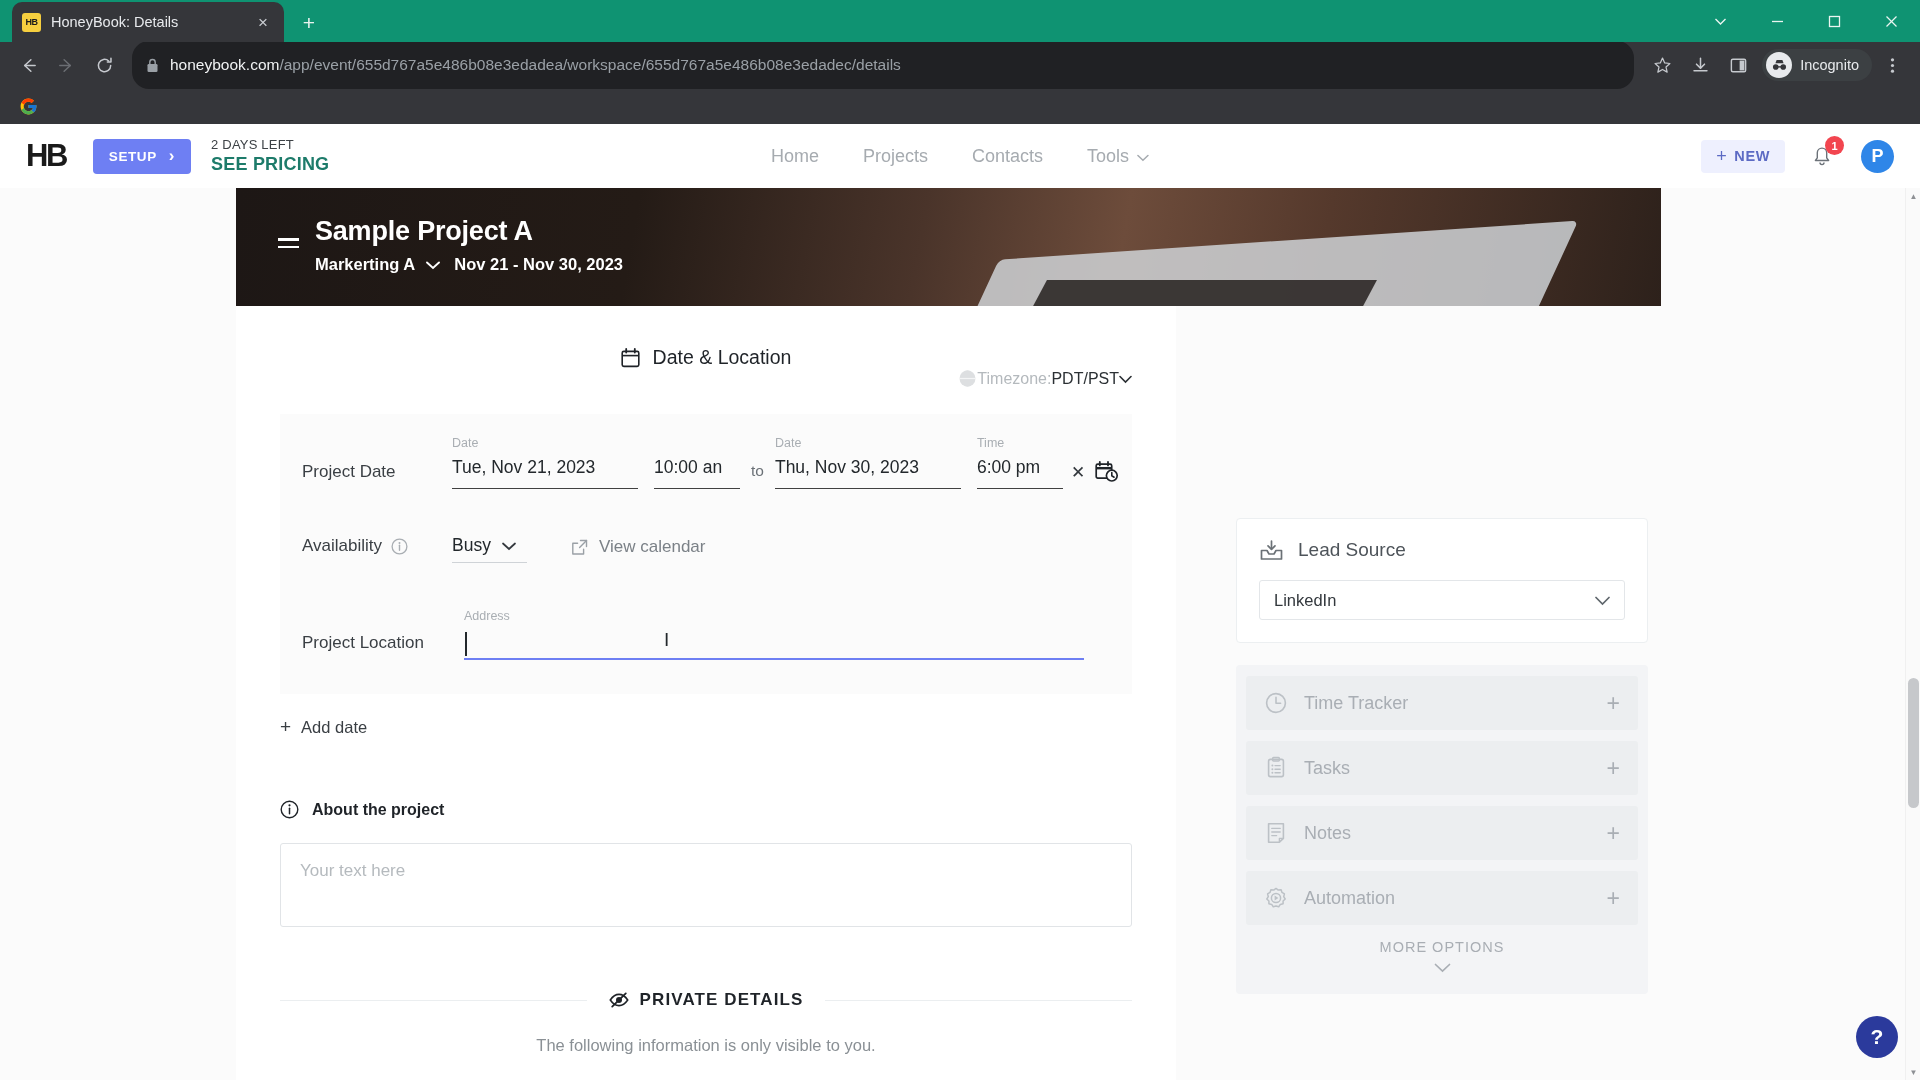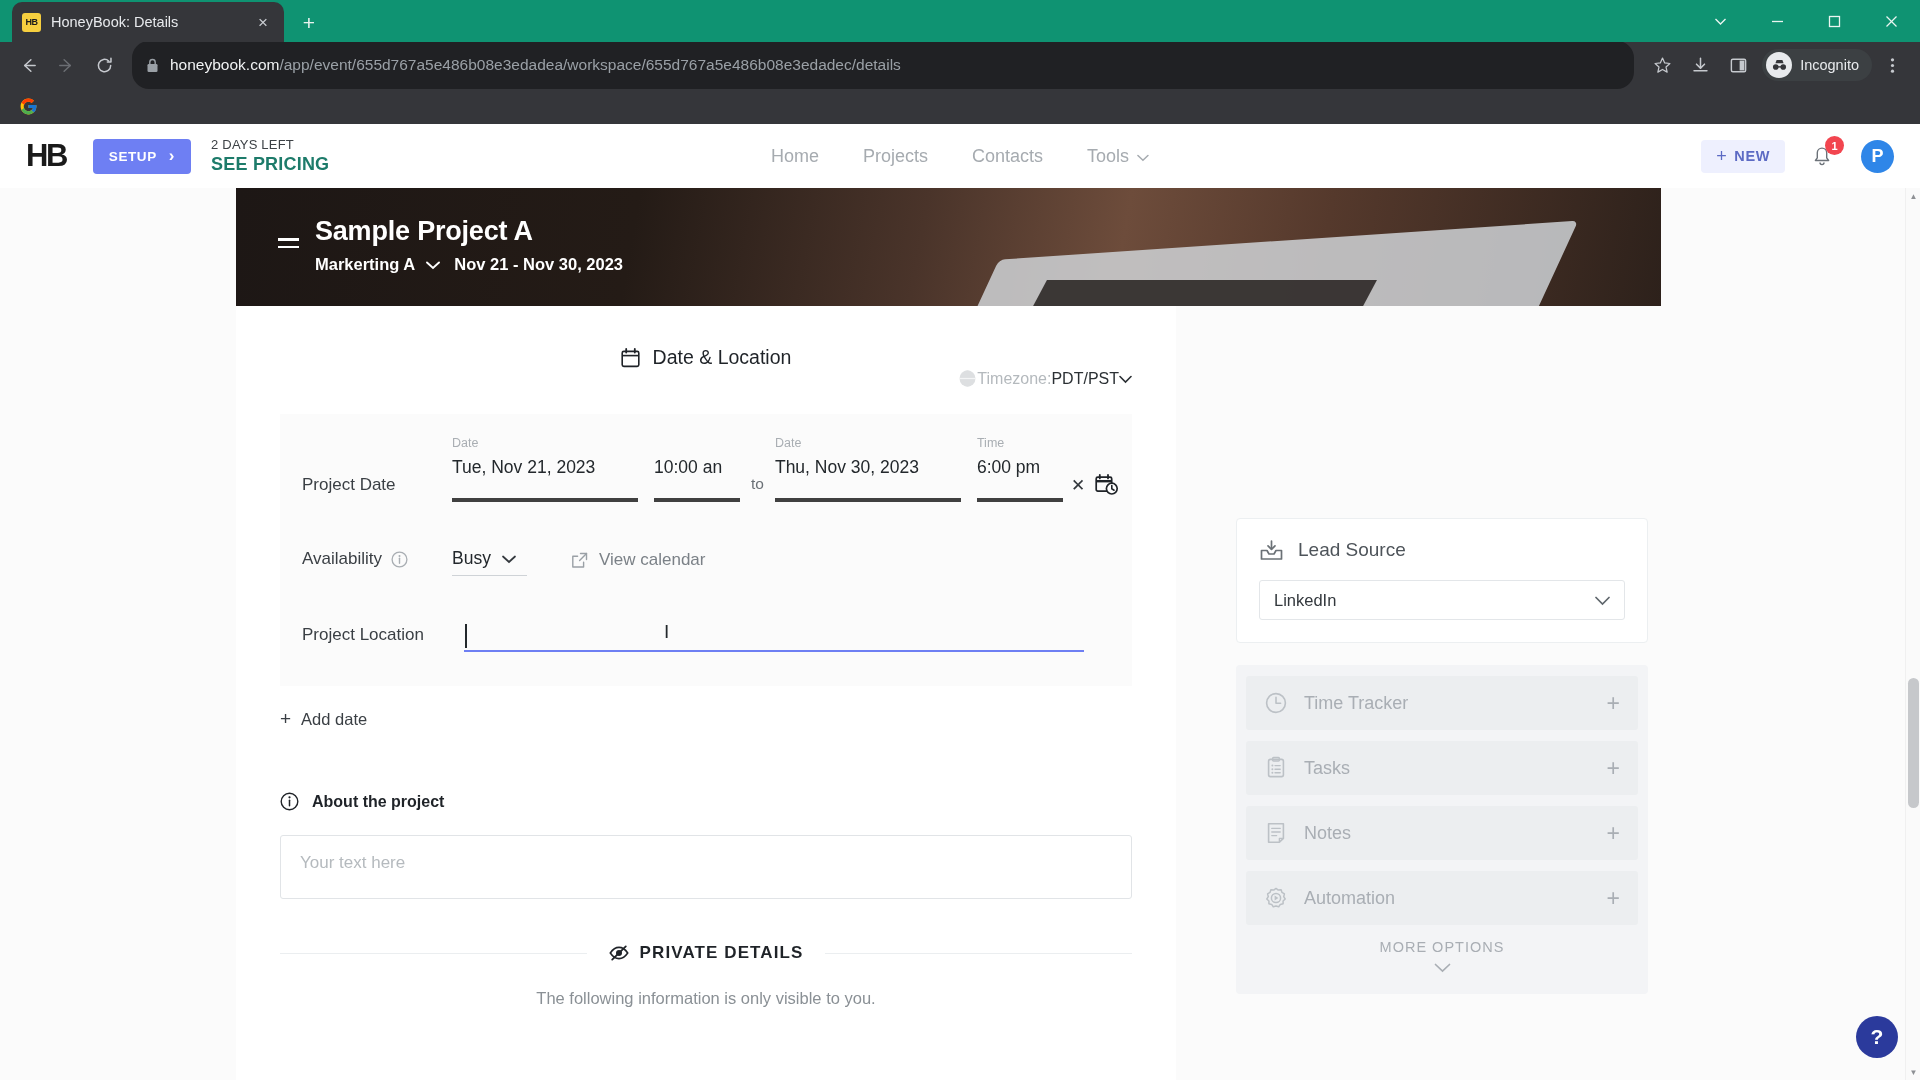--- a/index.html
+++ b/index.html
@@ -195,22 +195,22 @@
     margin: 26px 44px 0 44px; background: #fbfbfb; padding: 22px 0 34px 0;
   }
   .row { display: flex; align-items: flex-end; padding: 0 22px; }
   .row-label {
     width: 150px; flex: 0 0 150px; font-size: 17px; color: #3a3f44;
     padding-bottom: 7px; display: flex; align-items: center; gap: 9px;
   }
   .fld { display: flex; flex-direction: column; }
   .fld-cap { font-size: 12.5px; color: #a9aeb3; margin-bottom: 7px; }
   .fld-in {
-    font-size: 17.5px; color: #23282c; border-bottom: 4px solid #404040;
-    padding-bottom: 20px; white-space: nowrap; overflow: hidden;
+    font-size: 17.5px; color: #23282c; border-bottom: 1px solid #404040;
+    padding-bottom: 10px; white-space: nowrap; overflow: hidden;
   }
   .w-date { width: 186px; }
   .w-time { width: 86px; }
   .to-word { font-size: 15.5px; color: #6a7076; padding: 0 11px 9px 11px; }
   .row-gap { height: 46px; }
   .dd {
     display: inline-flex; align-items: center; gap: 11px;
     border-bottom: 1px solid #cfd3d7; padding-bottom: 6px;
     font-size: 17.5px; color: #23282c; min-width: 75px;
   }
@@ -232,25 +232,25 @@
   }
   .add-date {
     margin: 22px 0 0 44px; display: inline-flex; align-items: center;
     gap: 10px; font-size: 16.5px; color: #3a3f44;
   }
   .about-head {
     margin: 62px 0 0 44px; display: flex; align-items: center; gap: 13px;
     font-size: 16px; color: #1f2328; font-weight: bold;
   }
   .about-box {
-    margin: 24px 44px 0 44px; height: 64px; border: 1px solid #e1e4e7;
+    margin: 24px 44px 0 44px; height: 84px; border: 1px solid #e1e4e7;
     border-radius: 3px; padding: 17px 19px; font-size: 17px; color: #b5babe;
   }
   .divider-row {
-    margin-top: 44px; display: flex; align-items: center; padding: 0 44px;
+    margin-top: 63px; display: flex; align-items: center; padding: 0 44px;
   }
   .dv-line { flex: 1 1 auto; height: 1px; background: #ebeef0; }
   .dv-mid {
     display: flex; align-items: center; gap: 11px; padding: 0 22px;
     font-size: 17px; font-weight: bold; letter-spacing: 1.1px; color: #1f2328;
   }
   .private-note {
     margin-top: 26px; text-align: center; font-size: 16.5px; color: #8a9095;
   }
 
@@ -611,20 +611,21 @@
             </span>
             <span>View calendar</span>
           </div>
         </div>
 
         <div class="row-gap"></div>
 
         <div class="row">
           <div class="row-label" style="width:162px;flex:0 0 162px">Project Location</div>
           <div class="addr-wrap">
+            <div class="fld-cap">Address</div>
             <div class="addr-in">
               <span class="caret"></span>
               <span class="ibeam">I</span>
 
             </div>
           </div>
         </div>
       </div>
 
       <div class="add-date">

